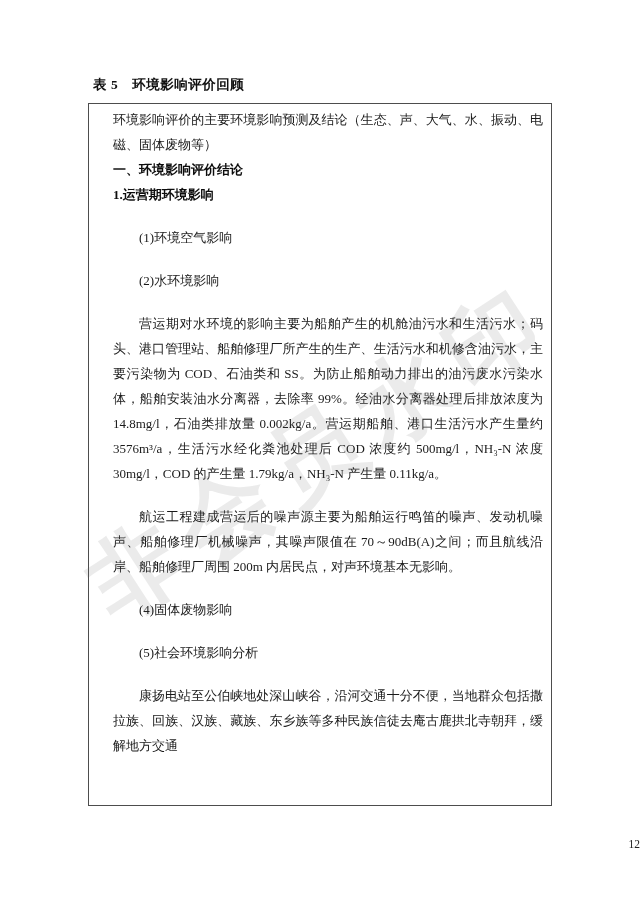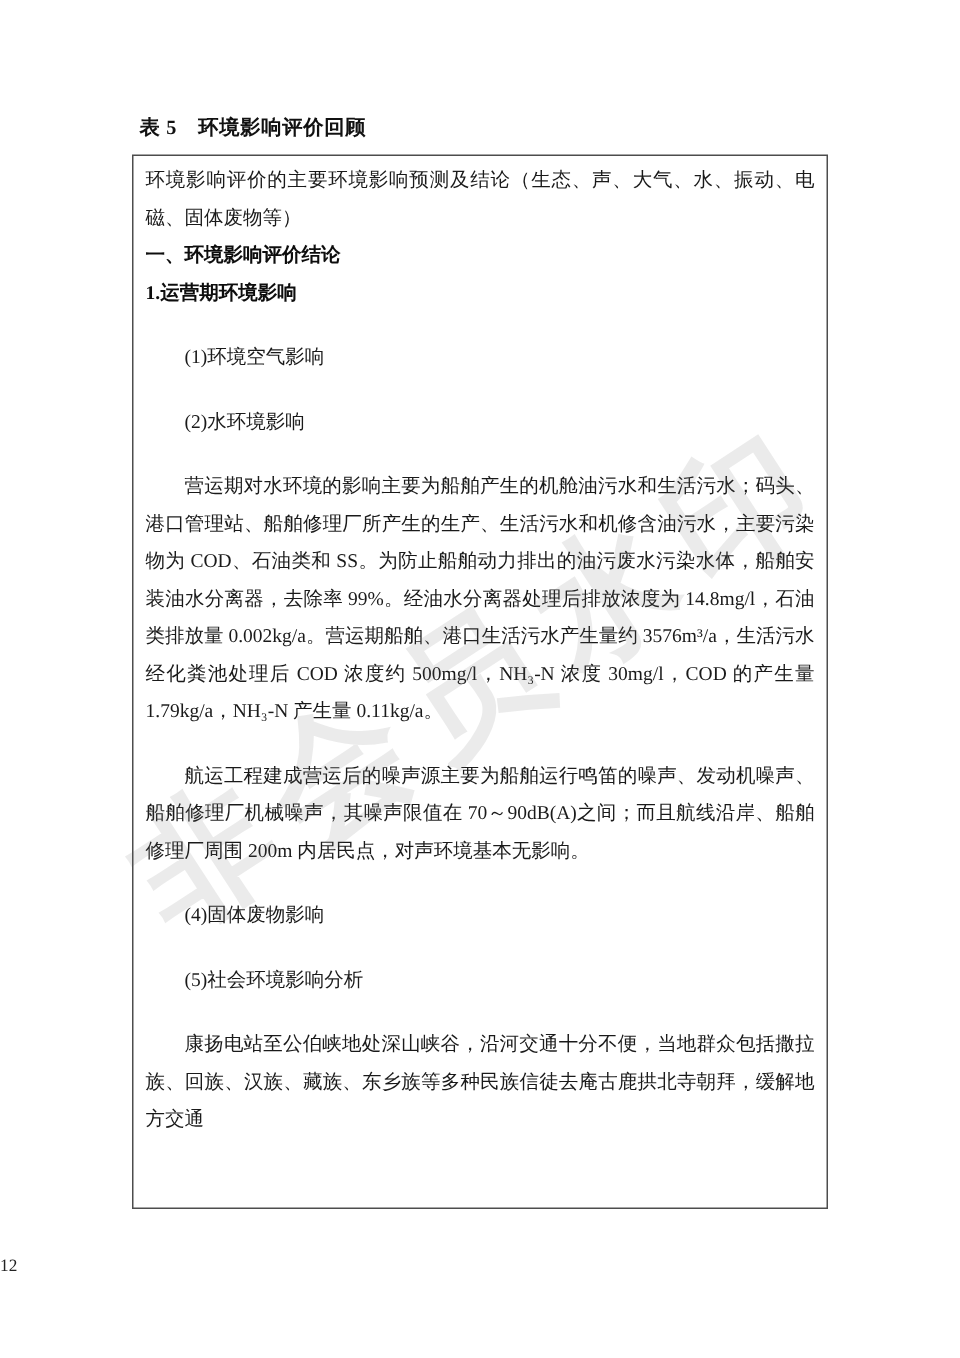--- a/index.html
+++ b/index.html
@@ -27,21 +27,21 @@
     white-space: nowrap;
   }
   .doc-table {
     position: absolute;
     left: 88px;
     top: 103px;
     width: 464px;
     height: 703px;
     border: 1px solid #4d4d4d;
     box-sizing: border-box;
-    padding: 3px 8px 0 8px;
+    padding: 3px 8px 0 24px;
     overflow: hidden;
     background: transparent;
   }
   .para {
     margin: 0;
     font-size: 13px;
     line-height: 25px;
     text-align: justify;
     text-justify: inter-ideograph;
     color: #1a1a1a;
@@ -66,21 +66,21 @@
     white-space: nowrap;
     pointer-events: none;
     z-index: 5;
     font-family: "Liberation Serif", "DejaVu Serif", serif;
   }
   .page-footer {
     position: absolute;
     left: 0;
     top: 838px;
     width: 640px;
-    text-align: left;
+    text-align: right;
     font-size: 11.5px;
     color: #222222;
   }
 </style>
 </head>
 <body>
 
 <div class="page">
 
   <div class="watermark">非会员水印</div>

